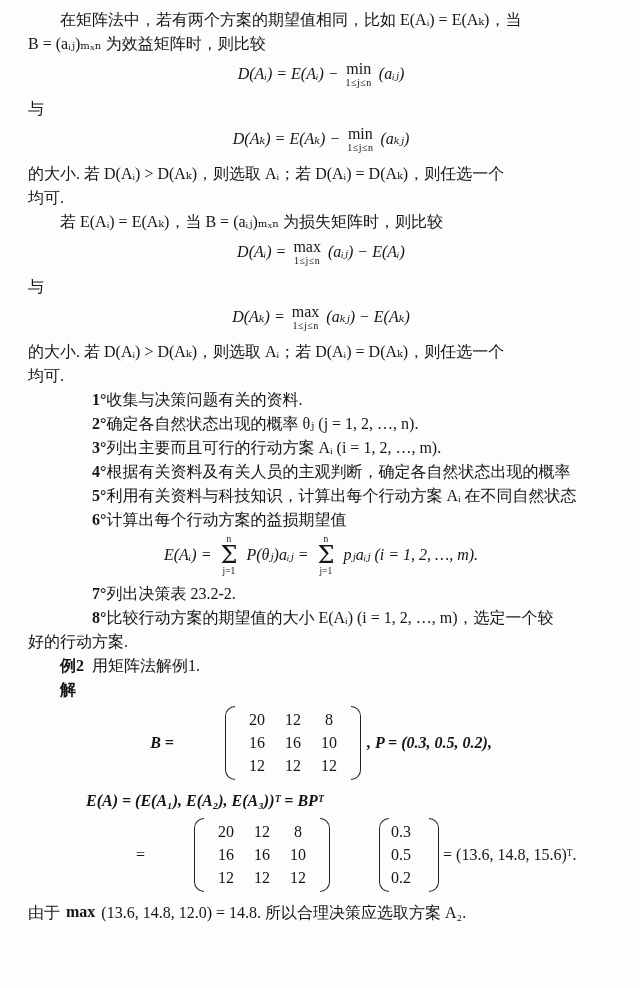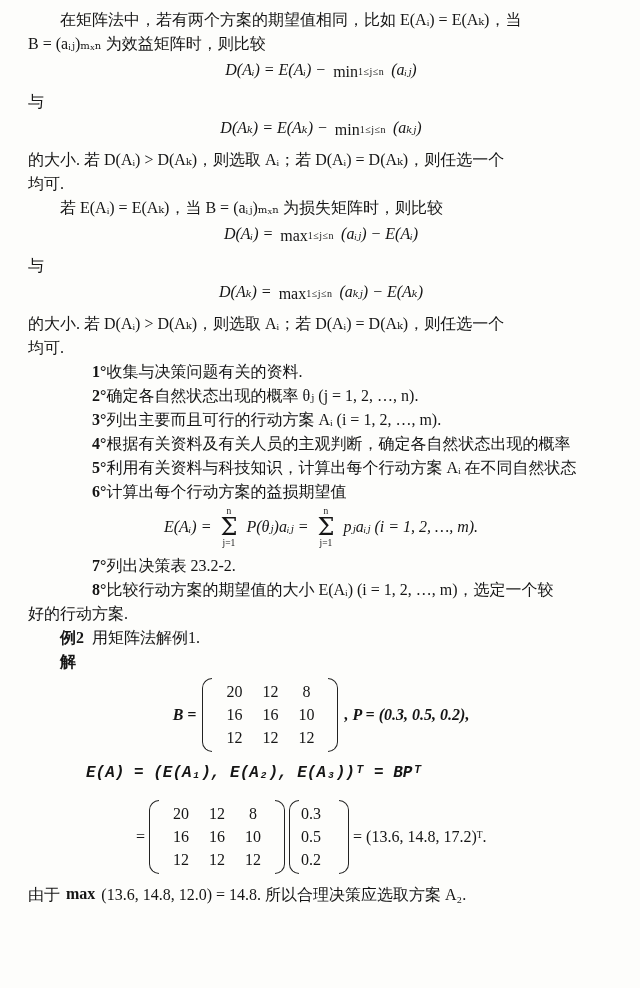--- a/index.html
+++ b/index.html
@@ -14,40 +14,40 @@
     font-size:16px;
     color:#151515;
     overflow:hidden;
     display:flex;flex-direction:column;
   }
   .tl{line-height:24px;white-space:nowrap;}
   .ind{text-indent:2em;}
   .bold{font-weight:bold;}
   .it{font-style:italic;}
   .formula{
-    display:flex;justify-content:center;align-items:flex-end;
+    display:flex;justify-content:center;align-items:center;
     gap:7px;line-height:22px;margin:3px 0 9px 0;white-space:nowrap;
   }
-  .limop{display:inline-flex;flex-direction:row;align-items:center;line-height:1;}
+  .limop{display:inline-flex;flex-direction:column;align-items:center;line-height:1;}
   .limop .op{font-size:16px;line-height:19px;}
   .limop .lim{font-size:10px;line-height:10px;letter-spacing:0.5px;}
   .sigma{display:inline-flex;flex-direction:column;align-items:center;line-height:1;margin:0 2px;}
   .sigma .stop{font-size:9.5px;line-height:10px;}
   .sigma .smid{font-size:24px;line-height:22px;font-family:"DejaVu Serif",serif;}
   .sigma .sbot{font-size:9.5px;line-height:10px;text-align:center;}
   .sumrow{align-items:center;margin:2px 0 6px 0;}
   .step .stepnum{display:inline-block;min-width:24px;font-weight:bold;}
-  .matwrap{display:inline-flex;align-items:stretch;}
+  .matwrap{display:inline-flex;align-items:stretch;margin-left:45px;}
   .paren{width:9px;display:inline-block;}
   .pl{border-left:1.6px solid #222;border-top:1.6px solid #222;border-bottom:1.6px solid #222;border-radius:11px 0 0 11px;}
   .pr{border-right:1.6px solid #222;border-top:1.6px solid #222;border-bottom:1.6px solid #222;border-radius:0 11px 11px 0;}
   .mat{display:inline-grid;grid-template-columns:repeat(3,36px);row-gap:5px;align-content:center;text-align:center;padding:5px 4px;line-height:18px;}
   .vec{display:inline-grid;grid-template-columns:36px;row-gap:5px;align-content:center;padding:5px 2px;line-height:18px;}
   .mat-line{justify-content:center;align-items:center;gap:6px;margin:4px 0 6px 0;}
-  .ea-line{margin:2px 0 10px 58px;line-height:26px;font-family:Liberation Mono, monospace;}
+  .ea-line{margin:2px 0 0 58px;line-height:26px;}
   .eq2-line{justify-content:flex-start;align-items:center;margin:4px 0 6px 108px;gap:4px;}
   .concl{display:flex;align-items:flex-start;gap:6px;line-height:22px;margin-top:4px;white-space:nowrap;}
 </style>
 </head>
 <body>
 
 <div class="page">
 
   <div class="tl ind">在矩阵法中，若有两个方案的期望值相同，比如 E(Aᵢ) = E(Aₖ)，当</div>
   <div class="tl">B = (aᵢⱼ)ₘₓₙ 为效益矩阵时，则比较</div>
@@ -190,21 +190,21 @@
     </span>
     <span class="matwrap">
       <span class="paren pl"></span>
       <span class="vec">
         <span>0.3</span>
         <span>0.5</span>
         <span>0.2</span>
       </span>
       <span class="paren pr"></span>
     </span>
-    <span>= (13.6, 14.8, 17.2)ᵀ.</span>
+    <span>= (13.6, 14.8, 15.6)ᵀ.</span>
   </div>
 
   <div class="concl">
     <span>由于</span>
     <span class="limop">
       <span class="op bold">max</span>
 
     </span>
     <span>(13.6, 14.8, 12.0) = 14.8. 所以合理决策应选取方案 A₂.</span>
   </div>

